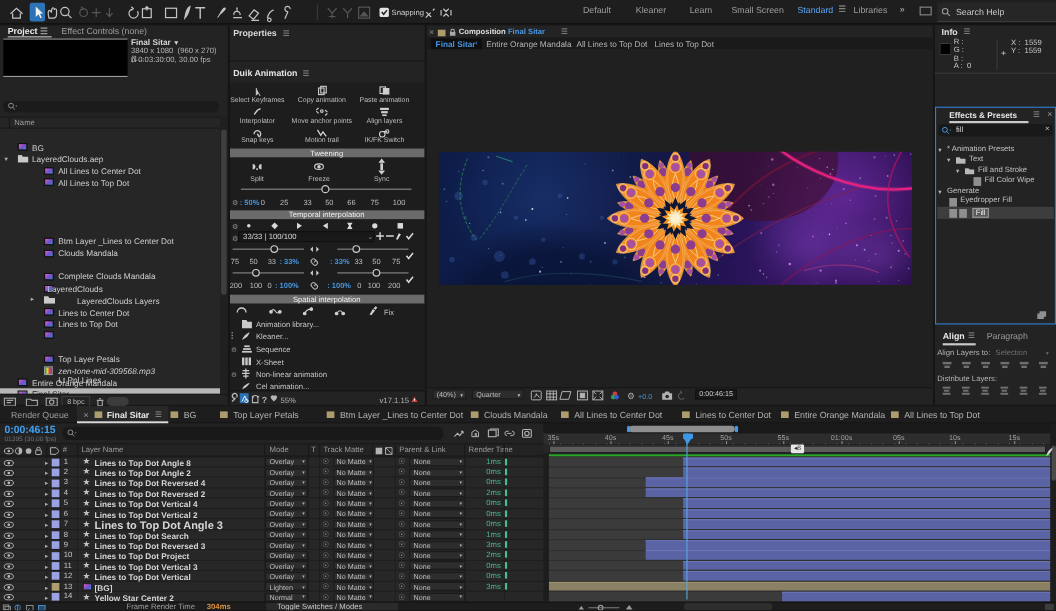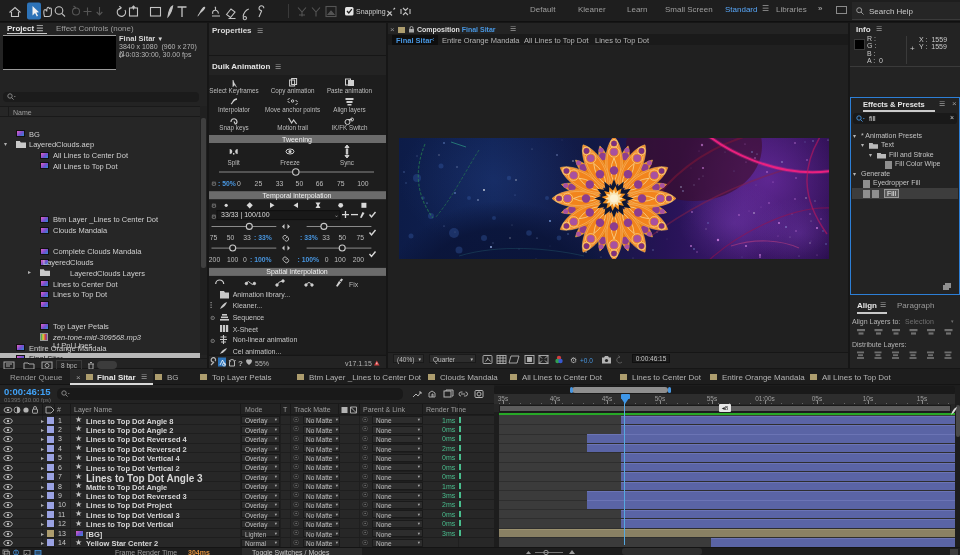--- a/index.html
+++ b/index.html
@@ -1159,21 +1159,21 @@
 </div>
 <div class="abs" style="left:0;top:66.0px;width:494px;height:9.43px;border-bottom:1px solid #1e1e1e;">
   <svg class="abs" style="left:3px;top:2px" width="10" height="6" viewBox="0 0 10 6">
             <ellipse cx="5" cy="3" rx="4.2" ry="2.5" fill="none" stroke="#bdbdbd" stroke-width="0.9"></ellipse>
             <circle cx="5" cy="3" r="1.2" fill="#bdbdbd"></circle>
           </svg>
   <div class="abs" style="left:41px;top:1px;color:#a8a8a8;font-size:6px;">▸</div>
   <div class="abs" style="left:46.5px;top:1.2px;width:7px;height:7px;background:#9aa2e2;"></div>
   <div class="abs" style="left:58px;top:1px;color:#c9c9c9;font-size:7px;">8</div>
   <div class="abs" style="left:75px;top:-0.5px;color:#c3c3c3;font-size:8px;">★</div>
-  <div class="abs" style="left:86px;top:1px;color:#d6d6d6;font-size:7.5px;font-weight:bold;white-space:nowrap;">Matte to Top Dot Angle</div>
+  <div class="abs" style="left:86px;top:1px;color:#d6d6d6;font-size:7.5px;font-weight:bold;white-space:nowrap;">Lines to Top Dot Search</div>
   <div class="abs ddbox" style="left:241px;top:0.7px;width:39px;height:8px;">
             <span style="position:absolute;left:3px;top:0.2px;">Overlay</span>
             <span style="position:absolute;right:2px;top:0.2px;font-size:4.5px;color:#b0b0b0;">▾</span>
           </div>
   <div class="abs" style="left:293px;top:0.5px;color:#8f8f8f;font-size:7px;">☉</div>
   <div class="abs ddbox" style="left:303px;top:0.7px;width:37px;height:8px;">
             <span style="position:absolute;left:2px;top:0.2px;">No Matte</span>
             <span style="position:absolute;right:1px;top:0.2px;font-size:4.5px;color:#b0b0b0;">▾</span>
           </div>
   <div class="abs" style="left:362px;top:0.5px;color:#8f8f8f;font-size:7px;">☉</div>

